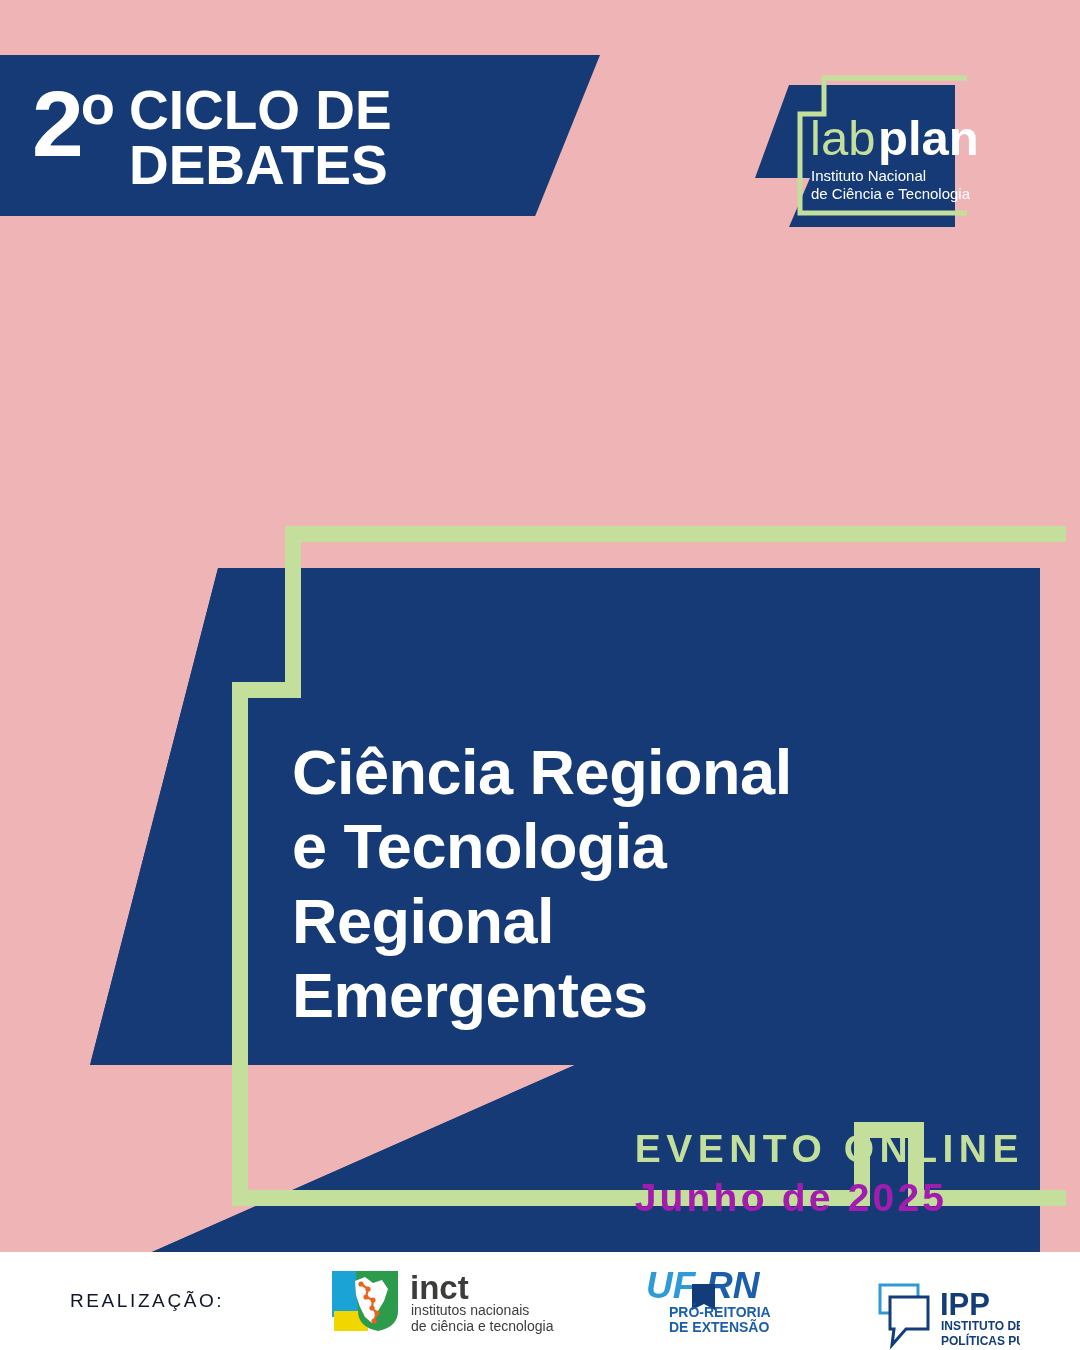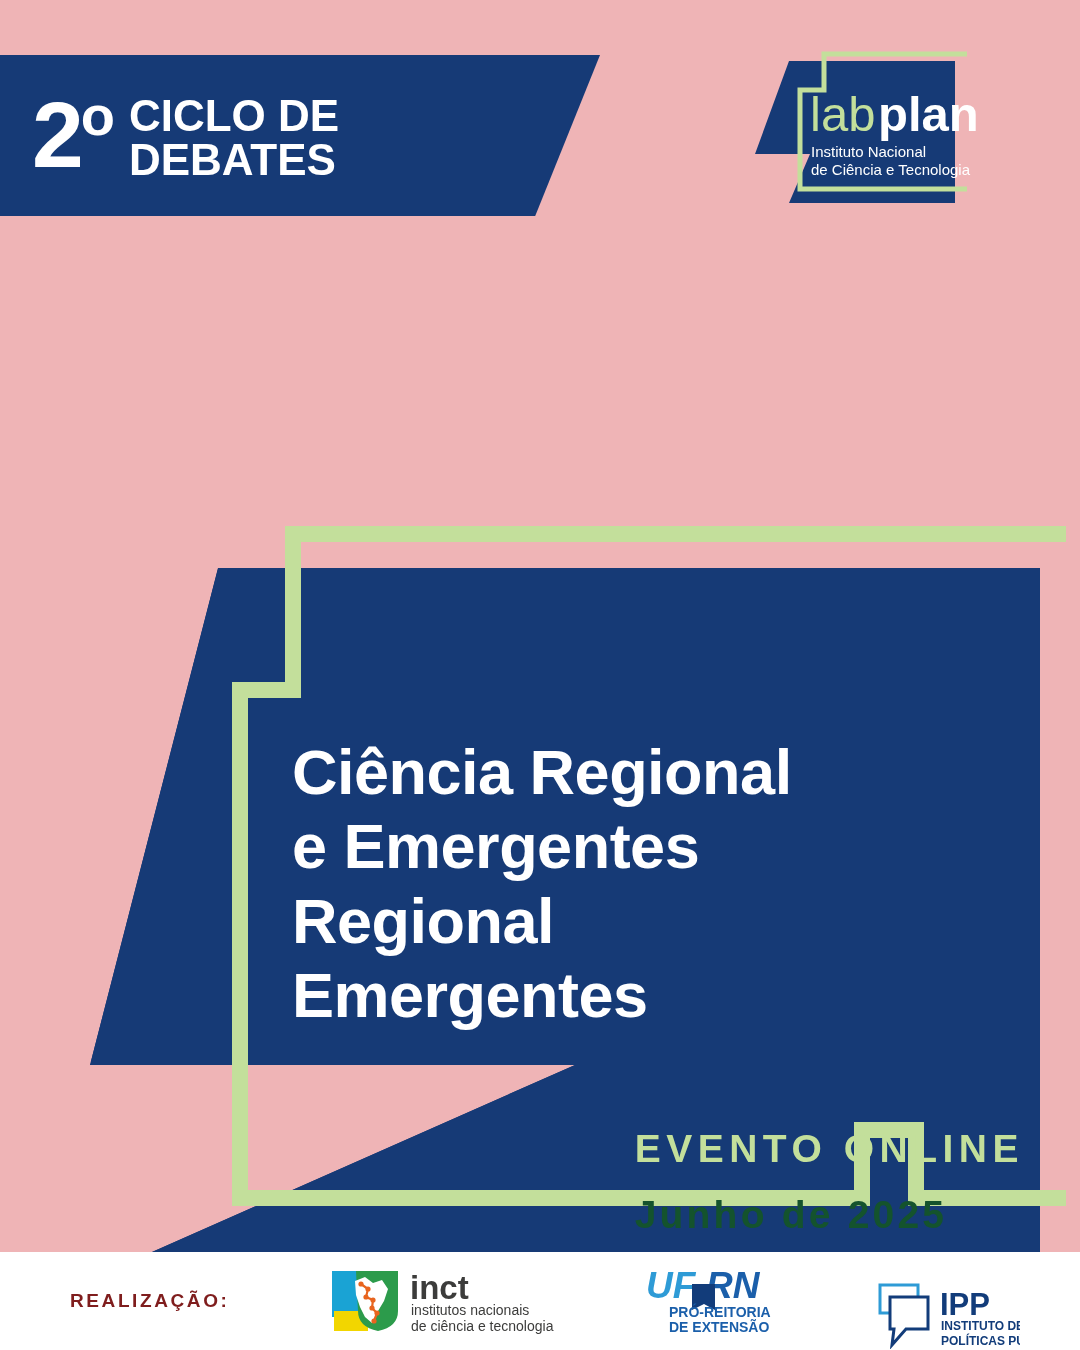--- a/index.html
+++ b/index.html
@@ -45,34 +45,34 @@
     white-space: nowrap;
   }
   .banner-num .ord {
     font-size: 56px;
     vertical-align: super;
     line-height: 1;
     letter-spacing: 0;
   }
   .banner-words {
     color: #ffffff;
-    font-size: 44px;
+    font-size: 55px;
     font-weight: 700;
     line-height: 0.99;
     letter-spacing: 0px;
     padding-left: 14px;
     padding-top: 6px;
     text-align: left;
   }
 
   
   .labplan-logo {
     position: absolute;
     left: 742px;
-    top: 44px;
+    top: 68px;
     width: 238px;
     height: 176px;
     text-decoration: underline;
   }
   .labplan-logo svg { display:block; width:100%; height:100%; }
 
   
   .green-frame {
     position: absolute;
     left: 0; top: 0;
@@ -112,47 +112,47 @@
     top: 1125px;
   }
   .event-online {
     color: #C3DF9B;
     font-size: 39px;
     font-weight: 700;
     letter-spacing: 5.5px;
     line-height: 1.25;
   }
   .event-date {
-    color: #14532d;
+    color: #a21caf;
     font-size: 39px;
     font-weight: 700;
     letter-spacing: 3.2px;
     line-height: 1.25;
-    margin-top: 17px;
+    margin-top: 0;
   }
 
   
   .footer {
     position: absolute;
     left: 0;
     top: 1252px;
     width: 1080px;
     height: 98px;
     background: #ffffff;
     display: flex;
     align-items: center;
   }
   .footer-label {
     position: absolute;
     left: 70px;
     top: 50%;
     transform: translateY(-50%);
-    color: #7f1d1d;
+    color: #0f172a;
     font-size: 19px;
-    font-weight: 700;
+    font-weight: 400;
     letter-spacing: 2.6px;
   }
   .logo-inct {
     position: absolute;
     left: 330px;
     top: 50%;
     transform: translateY(-50%);
     width: 235px;
     height: 68px;
   }
@@ -225,21 +225,21 @@
 
       <text x="68" y="87" font-family="Liberation Sans, sans-serif" font-size="49" font-weight="400" fill="#C3DF9B">lab</text>
       <text x="136" y="87" font-family="Liberation Sans, sans-serif" font-size="49" font-weight="700" fill="#FFFFFF">plan</text>
       <text x="69" y="113" font-family="Liberation Sans, sans-serif" font-size="15" fill="#FFFFFF">Instituto Nacional</text>
       <text x="69" y="131" font-family="Liberation Sans, sans-serif" font-size="15" fill="#FFFFFF">de Ciência e Tecnologia</text>
     </svg>
   </div>
 
   <div class="title-block">
     <div class="title-line">Ciência Regional</div>
-    <div class="title-line">e Emergentes</div>
+    <div class="title-line">e Tecnologia</div>
     <div class="title-line">Regional</div>
     <div class="title-line">Emergentes</div>
   </div>
 
   <div class="event-block">
     <div class="event-online">EVENTO ONLINE</div>
     <div class="event-date">Junho de 2025</div>
   </div>
 
   <div class="footer">

